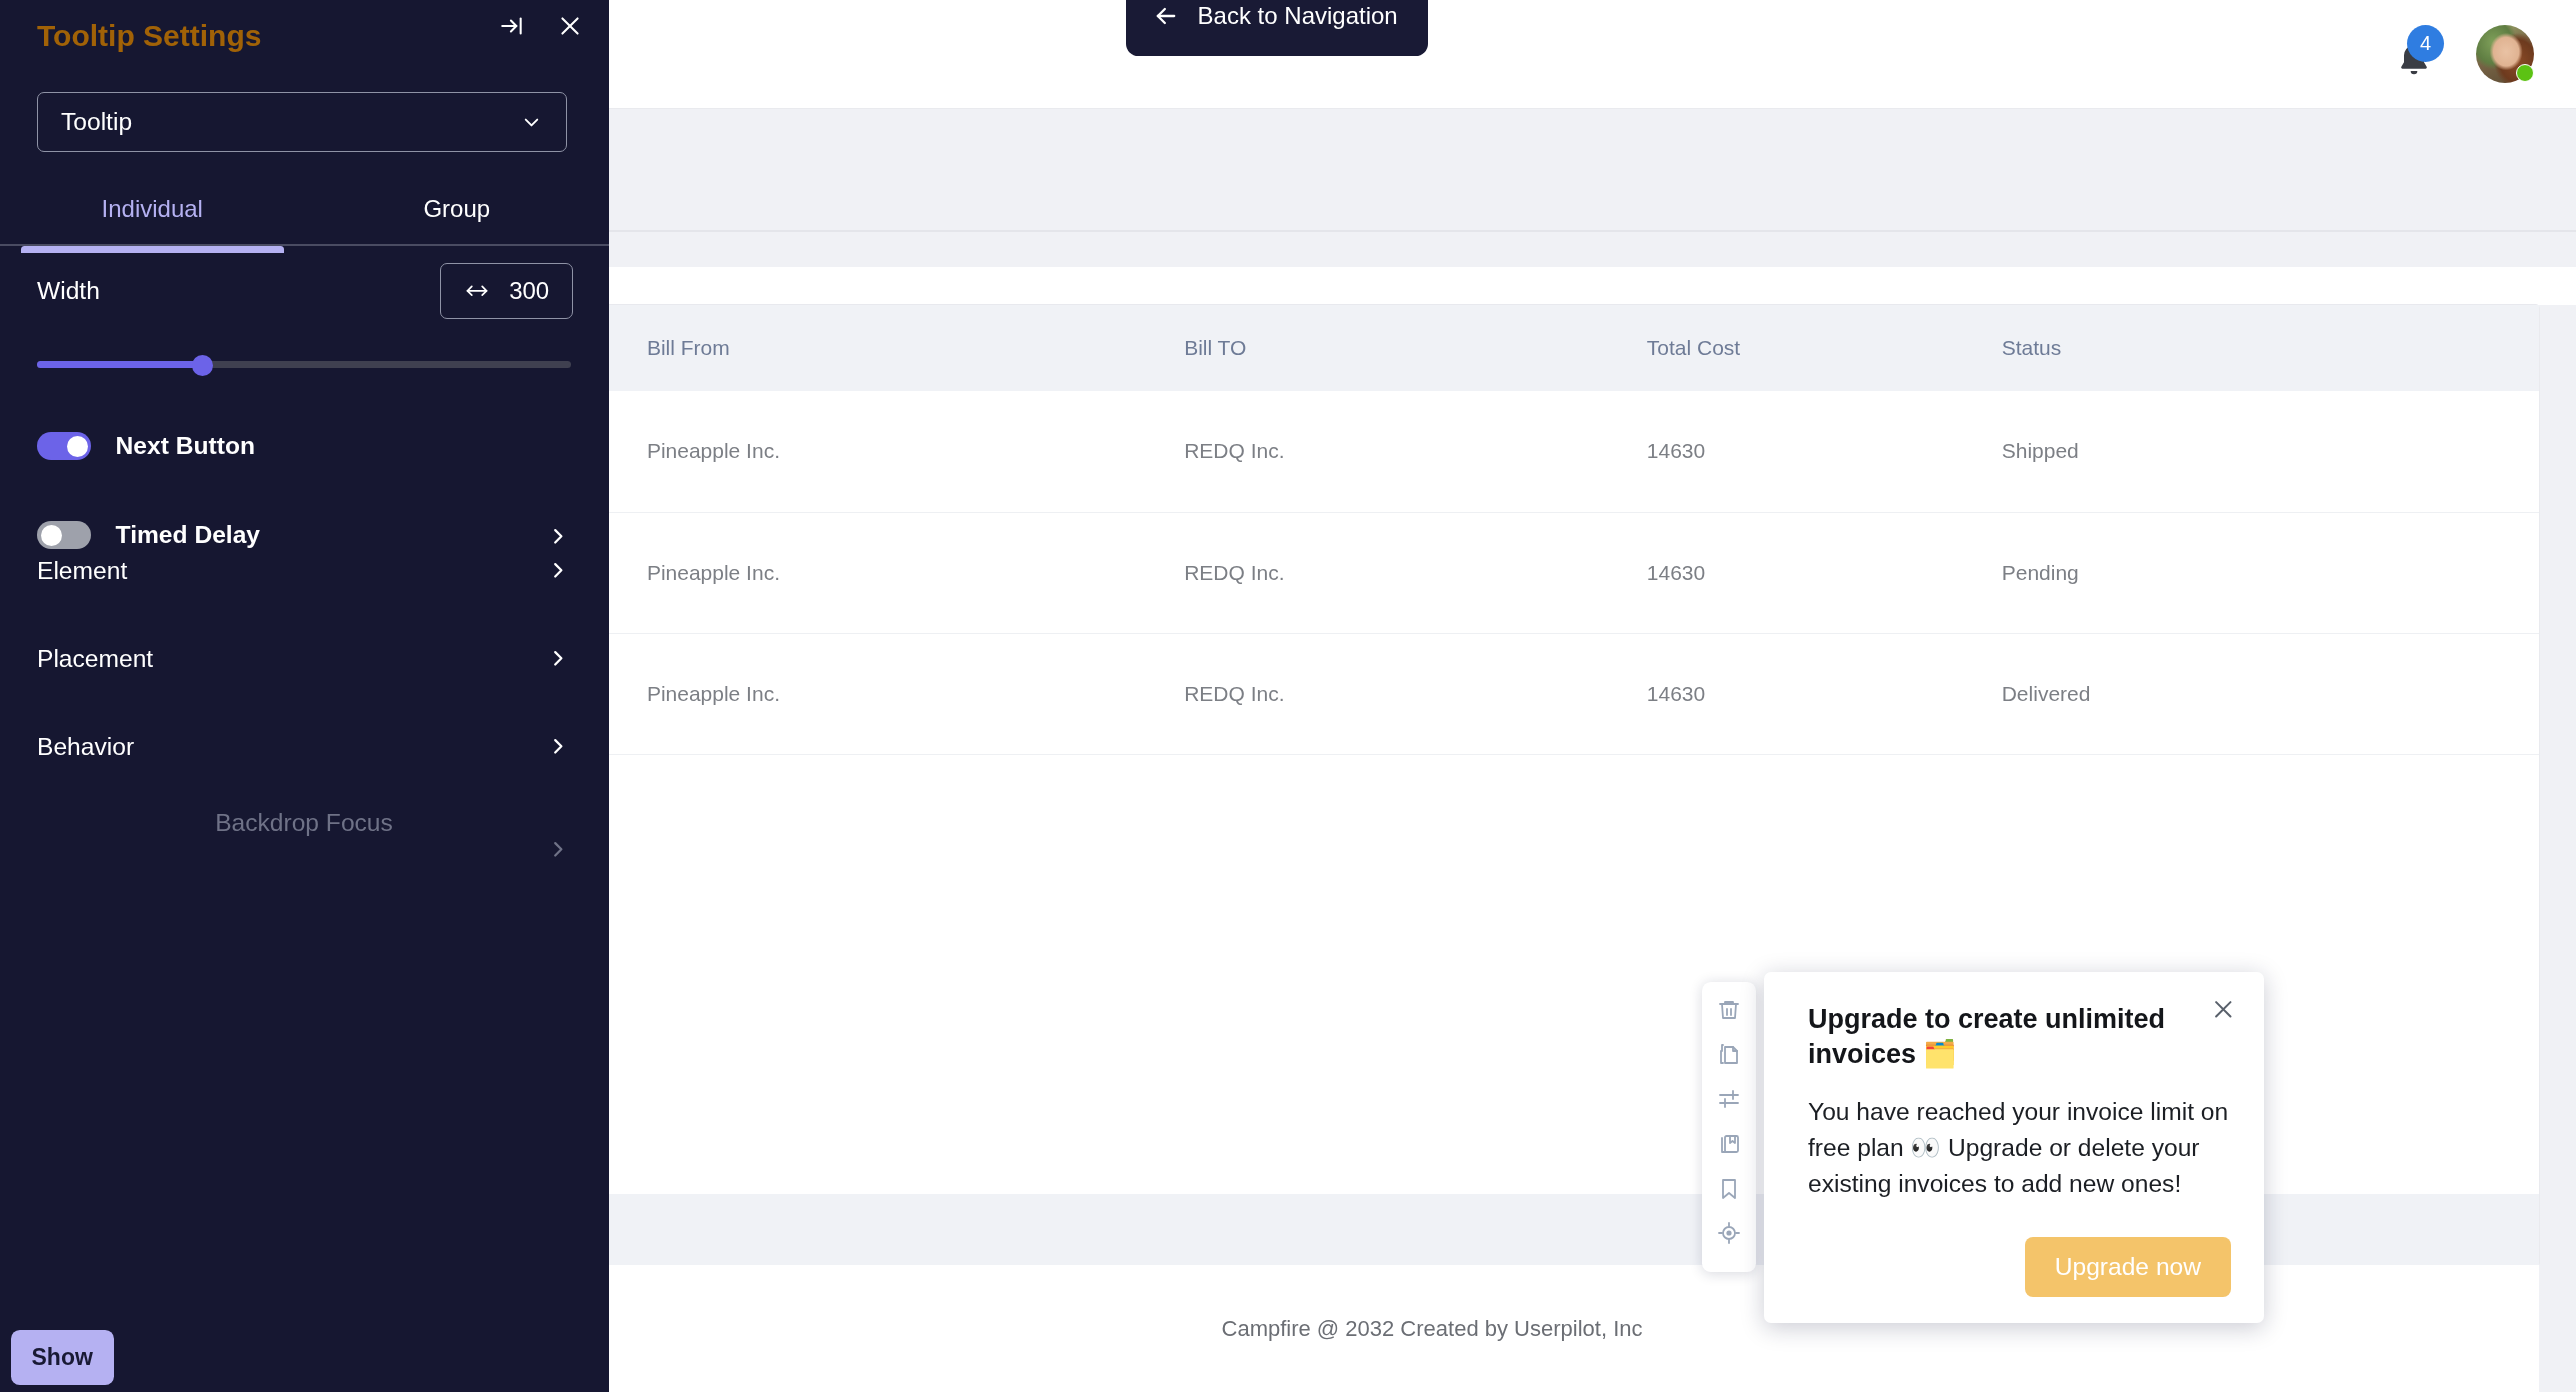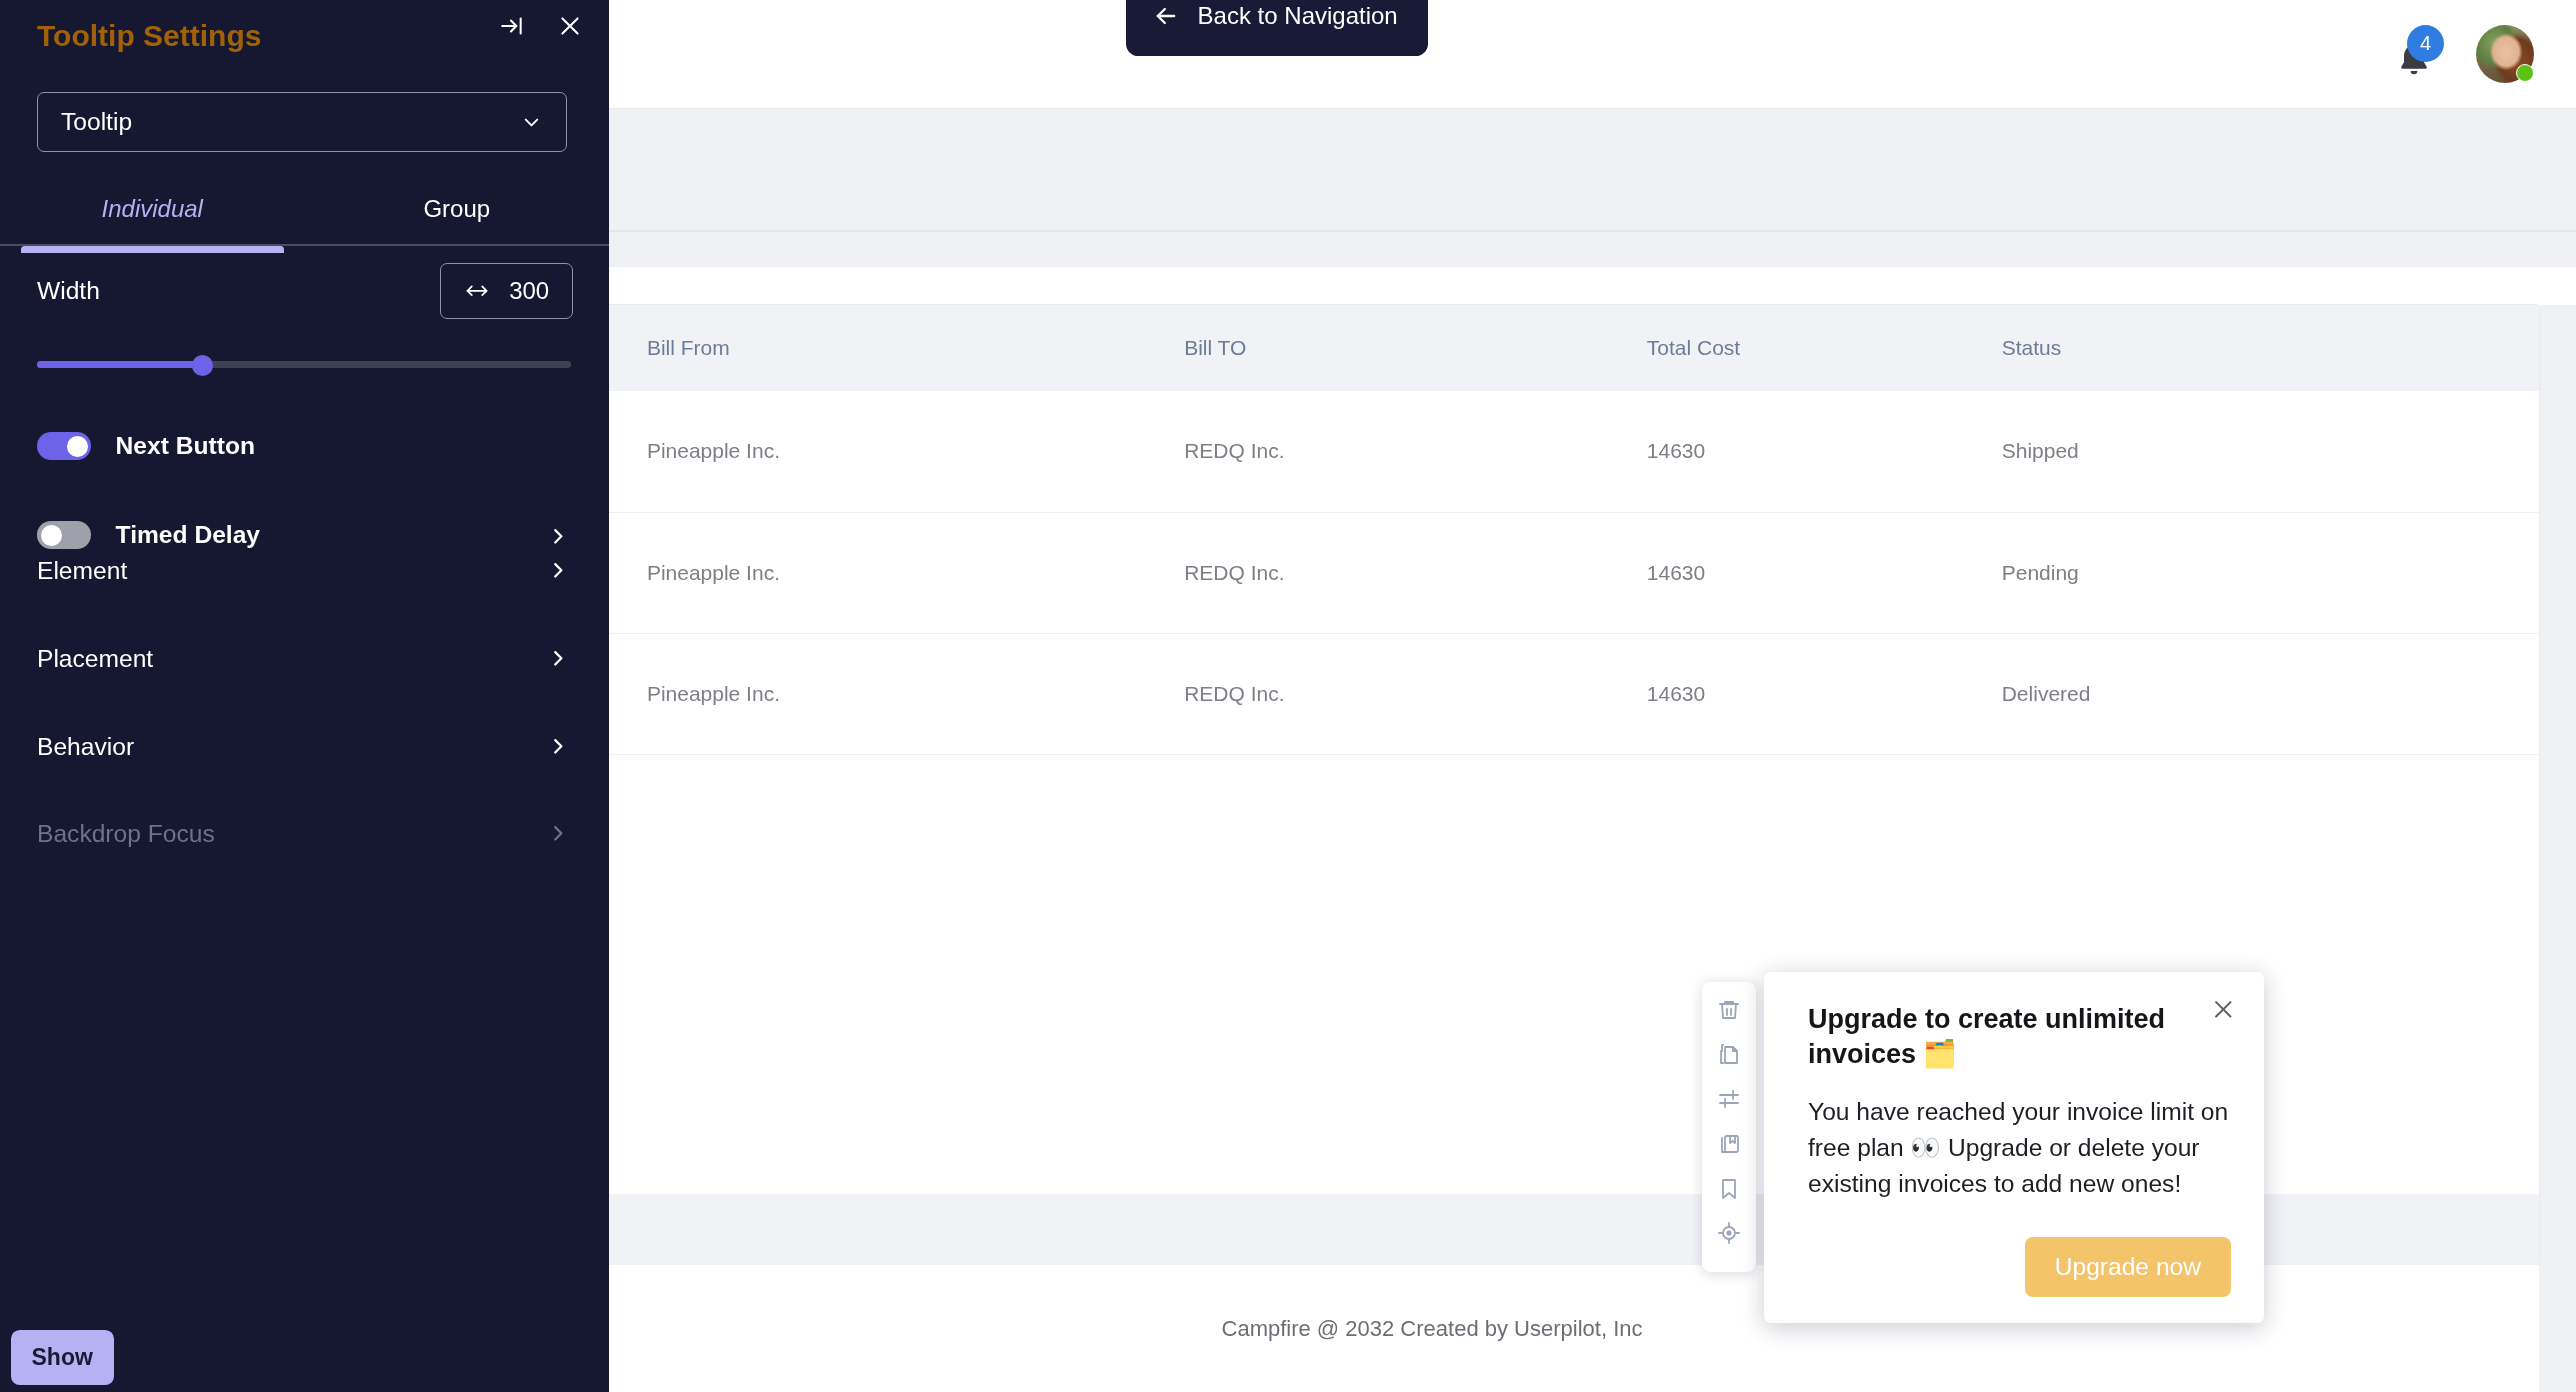--- a/index.html
+++ b/index.html
@@ -184,21 +184,21 @@
   }
   .panel-tabs {
     position: absolute; left: 0; top: 172px; width: 609px; height: 74px;
     display: flex;
   }
   .panel-tab {
     flex: 1; display: flex; align-items: center; justify-content: center;
     font-size: 24px; color: #ffffff; background: none; border: none;
     cursor: pointer; position: relative;
   }
-  .panel-tab.active { color: #b5b1f2; font-style: italic; }
+  .panel-tab.active { color: #b5b1f2; }
   .panel-tab.active::after {
     content: ""; position: absolute; left: 21px; right: 21px; bottom: -7px;
     height: 7px; background: #b5b1f2; border-radius: 3.5px 3.5px 0 0;
   }
   .panel-divider {
     position: absolute; left: 0; top: 244px; width: 609px; height: 1.8px;
     background: #4a4c62;
   }
 
   .row-width {
@@ -246,21 +246,21 @@
   .tgl.off .knob { left: 3.5px; }
   .toggle-row .tlabel { font-size: 24.6px; font-weight: bold; color: #ffffff; }
   .chev { margin-left: auto; color: #ffffff; display: flex; align-items: center; }
 
   .nav-row {
     position: absolute; left: 37px; width: 534px; height: 49px;
     display: flex; align-items: center;
     font-size: 24.6px; color: #ffffff; cursor: pointer;
     background: none; border: none; padding: 0;
   }
-  .nav-row.disabled { color: #6f7287; }
+  .nav-row.disabled { color: #6f7287; flex-direction: column; }
   .nav-row.disabled .chev { color: #6f7287; }
 
   .show-btn {
     position: absolute; left: 10.5px; top: 1330px;
     background: #b5b1f2; color: #191a35;
     border: none; border-radius: 8.8px;
     padding: 14px 21px; font-size: 23px; font-weight: bold;
     cursor: pointer;
   }
 </style>

